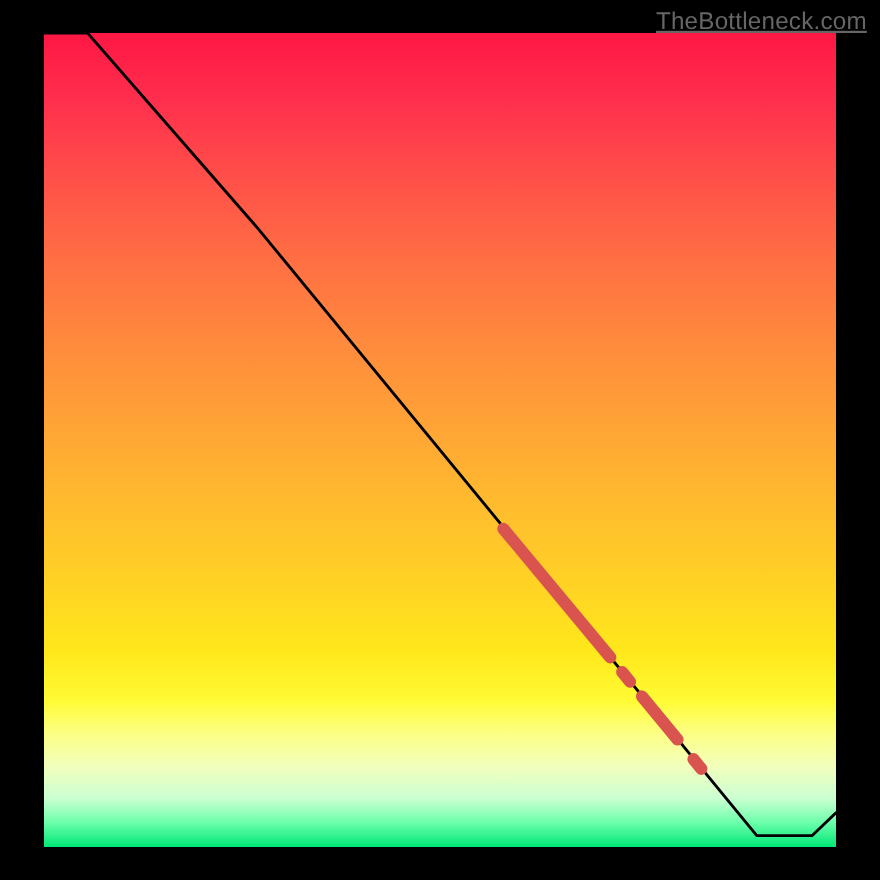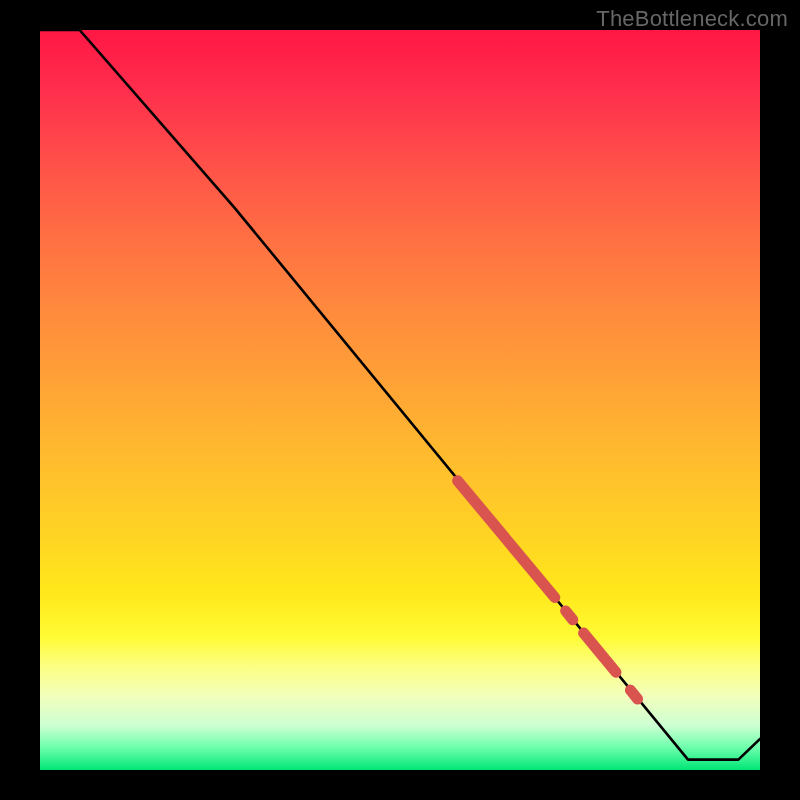--- a/index.html
+++ b/index.html
@@ -13,20 +13,21 @@
   }
   .watermark {
     position: absolute;
     top: 6px;
     right: 12px;
     color: #666;
     font-size: 22px;
     font-weight: 500;
     z-index: 20;
     letter-spacing: 0.2px;
+    text-decoration: underline;
   }
   .plot-frame {
     position: absolute;
     left: 40px;
     top: 30px;
     width: 720px;
     height: 740px;
     background: #000;
   }
   .plot-area {

